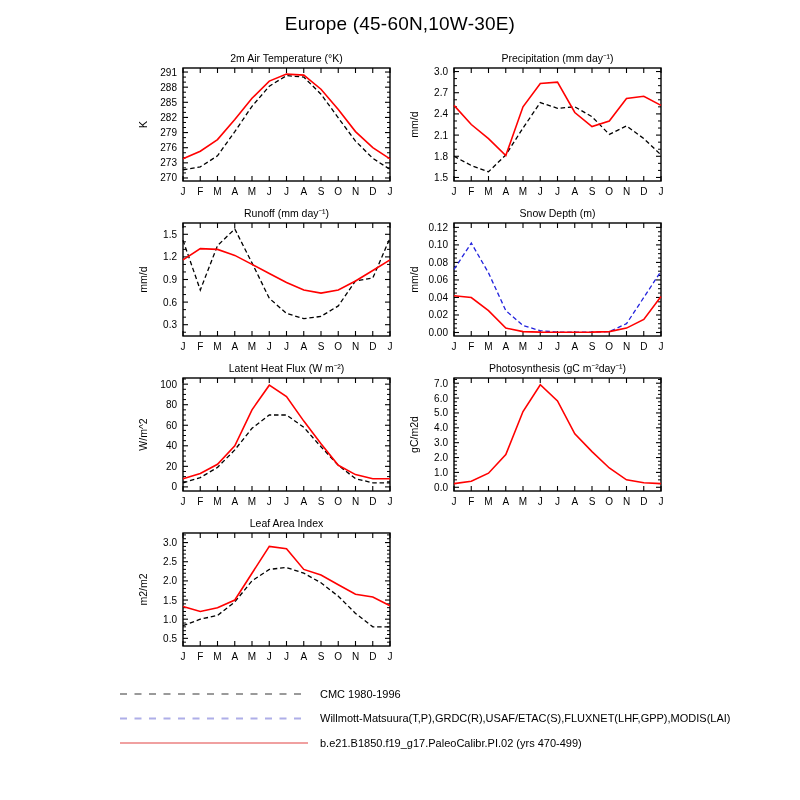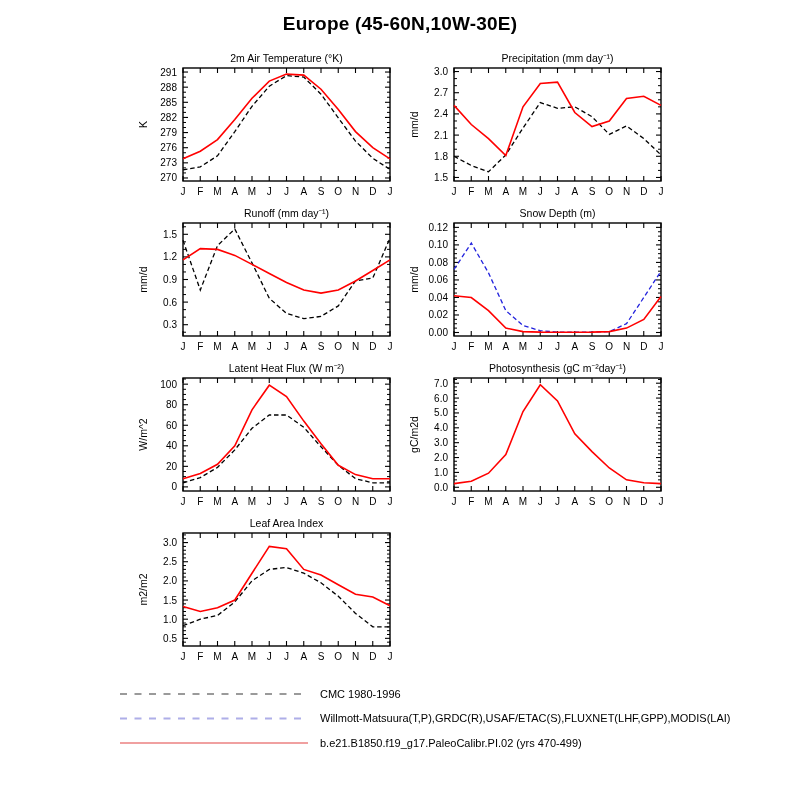--- a/index.html
+++ b/index.html
@@ -2,21 +2,21 @@
 <html><head>
 <meta charset="utf-8">
 <style>
   html, body { margin: 0; padding: 0; background: #ffffff; }
   body {
     width: 800px; height: 800px; position: relative; overflow: hidden;
     font-family: "Liberation Sans", sans-serif; color: #000;
   }
   .main-title {
     position: absolute; top: 13px; left: 0; width: 800px;
-    text-align: center; font-size: 19px; font-weight: 700; letter-spacing: 0.2px;
+    text-align: center; font-size: 19px; font-weight: 400; letter-spacing: 0.2px;
   }
   .chart-svg { position: absolute; }
   #legend-svg { position: absolute; left: 108px; top: 680px; }
   svg text { font-family: "Liberation Sans", sans-serif; fill: #000; }
 </style>
 </head>
 <body>
 
 <div class="main-title">Europe (45-60N,10W-30E)</div>
 <div id="charts">

